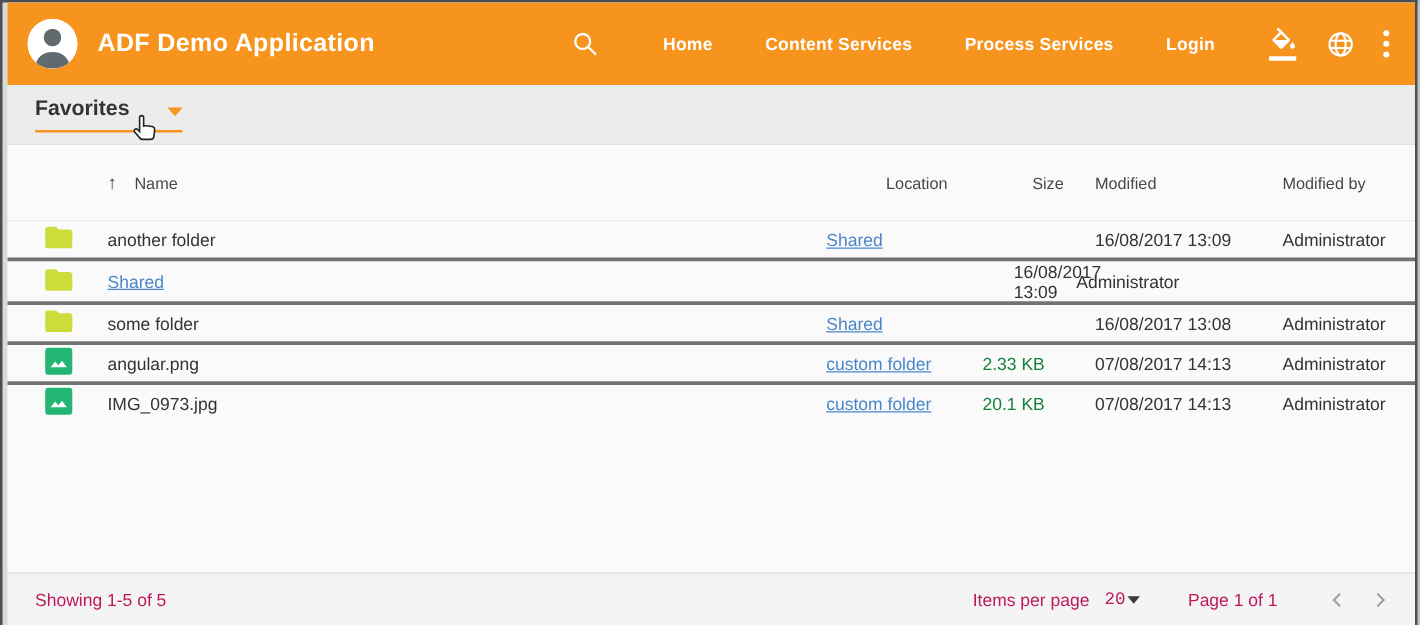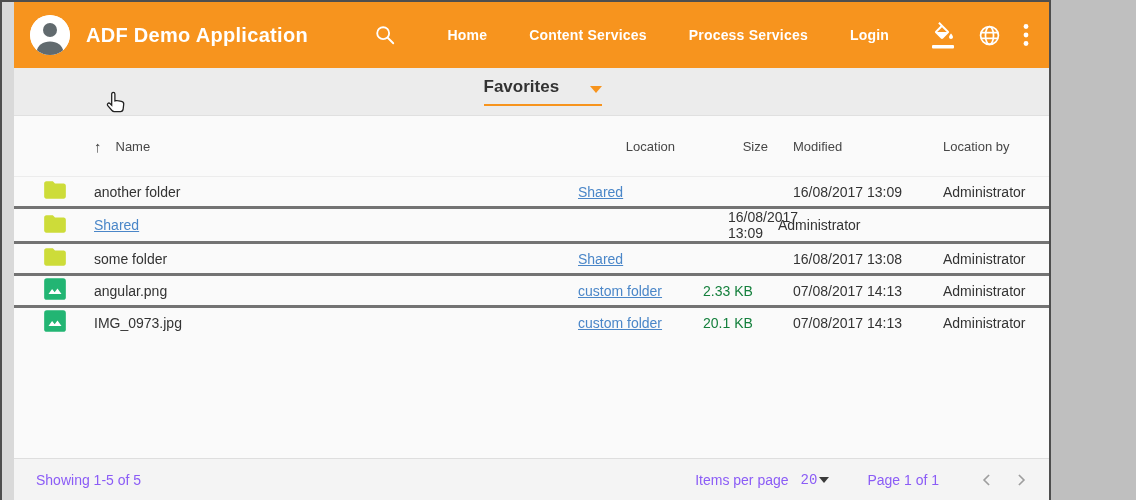--- a/index.html
+++ b/index.html
@@ -4,39 +4,39 @@
 <style>
   :root{
     --accent:#f7941e;
     --link:#4a86c8;
     --folder:#cddc39;
     --image:#22b573;
   }
   *{box-sizing:border-box;margin:0;padding:0;}
   body{background:#bfbfbf;font-family:"Liberation Sans",sans-serif;}
   .frame{
-    position:relative;width:1051px;height:500px;
+    position:relative;width:1134px;height:500px;
     border:2px solid #4e4e4e;border-bottom:none;
-    padding-left:12px;background:#d9d9d9;overflow:hidden;
+    padding-left:4px;background:#d9d9d9;overflow:hidden;
   }
   .inner{height:100%;display:flex;flex-direction:column;background:#ececec;}
 
   
   .app-header{flex:0 0 66px;background:var(--accent);display:flex;align-items:center;padding:0 20px 0 16px;}
   .avatar{width:40px;height:40px;border-radius:50%;background:#fff;overflow:hidden;flex:0 0 40px;display:flex;align-items:center;justify-content:center;}
   .app-title{color:#fff;font-size:20px;font-weight:bold;margin-left:16px;letter-spacing:.3px;}
   .header-right{margin-left:auto;display:flex;align-items:center;}
   .search-btn{margin-right:30px;display:flex;align-items:center;cursor:pointer;}
   .nav{display:flex;align-items:flex-end;}
   .nav a{color:#fff;font-size:14px;font-weight:600;text-decoration:none;padding:0 21px;letter-spacing:.2px;}
   .header-icons{display:flex;align-items:center;gap:22px;margin-left:22px;}
   .icon-btn{display:flex;align-items:center;cursor:pointer;}
 
   
-  .toolbar{flex:0 0 48px;display:flex;align-items:center;padding-left:22px;background:#ececec;border-bottom:1px solid #e0e0e0;justify-content:center;}
+  .toolbar{flex:0 0 48px;display:flex;align-items:center;padding-left:22px;background:#ececec;border-bottom:1px solid #e0e0e0;}
   .favorites-btn{width:118px;display:flex;justify-content:space-between;align-items:center;border-bottom:2px solid var(--accent);padding-bottom:7px;cursor:pointer;}
   .favorites-label{font-size:17px;font-weight:bold;color:#333;}
   .caret-down{width:0;height:0;border-left:6px solid transparent;border-right:6px solid transparent;border-top:7px solid var(--accent);margin-top:4px;}
 
   
   .card{flex:1;background:#fafafa;display:flex;flex-direction:column;}
   .grid-row{display:grid;grid-template-columns:58px auto 125px 65px 165px 106px;align-items:center;padding:0 10px 0 22px;}
   .thead{flex:0 0 61px;border-bottom:1px solid #ececec;color:#474747;font-size:13px;}
   .th-name{display:flex;align-items:center;gap:14px;}
   .sort-arrow{font-size:15px;color:#444;}
@@ -46,21 +46,21 @@
   .th-modifiedby{padding-left:10px;}
   .tr{flex:0 0 56px;border-bottom:3px solid #737373;font-size:14px;color:#333;cursor:pointer;}
   .tr:last-child{border-bottom:none;}
   .file-icon{margin-left:6px;display:flex;align-items:center;}
   .td-location a{color:var(--link);text-decoration:underline;cursor:pointer;}
   .td-size{text-align:left;color:#15803d;}
   .td-modified{padding-left:25px;}
   .td-modifiedby{padding-left:10px;}
 
   
-  .tfoot{flex:0 0 42px;background:#f4f4f4;border-top:1px solid #dedede;display:flex;align-items:center;padding:0 18px 0 22px;font-size:14px;color:#8b5cf6;}
+  .tfoot{flex:0 0 42px;background:#f4f4f4;border-top:1px solid #dedede;display:flex;align-items:center;padding:0 18px 0 22px;font-size:14px;color:#be185d;}
   .pagination{margin-left:auto;display:flex;align-items:center;gap:38px;}
   .ipp{display:flex;align-items:center;gap:12px;cursor:pointer;}
   .ipp-caret{width:0;height:0;border-left:5px solid transparent;border-right:5px solid transparent;border-top:6px solid #3a3a3a;margin-left:2px;}
   .ipp-value{display:flex;align-items:center;font-family:Liberation Mono, monospace;}
   .pager-chevrons{display:flex;gap:14px;align-items:center;}
   .chev{cursor:pointer;display:flex;align-items:center;}
 
   
   .cursor-hand{position:absolute;left:103px;top:88px;z-index:9;pointer-events:none;}
 </style>
@@ -129,21 +129,21 @@
     <div class="card">
       <div class="grid-row thead">
         <div></div>
         <div class="th-name">
           <span class="sort-arrow">↑</span>
           <span>Name</span>
         </div>
         <div class="th-location">Location</div>
         <div class="th-size">Size</div>
         <div class="th-modified">Modified</div>
-        <div class="th-modifiedby">Location by</div>
+        <div class="th-modifiedby">Modified by</div>
       </div>
       <div id="rows-container">
   <div class="grid-row tr">
     <div class="file-icon">
       <span>
         <svg width="26" height="26" viewBox="0 0 24 24">
           <path d="M10 4H4c-1.1 0-2 .9-2 2v12c0 1.1.9 2 2 2h16c1.1 0 2-.9 2-2V8c0-1.1-.9-2-2-2h-8l-2-2z" fill="var(--folder)"></path>
         </svg>
       </span>
 

